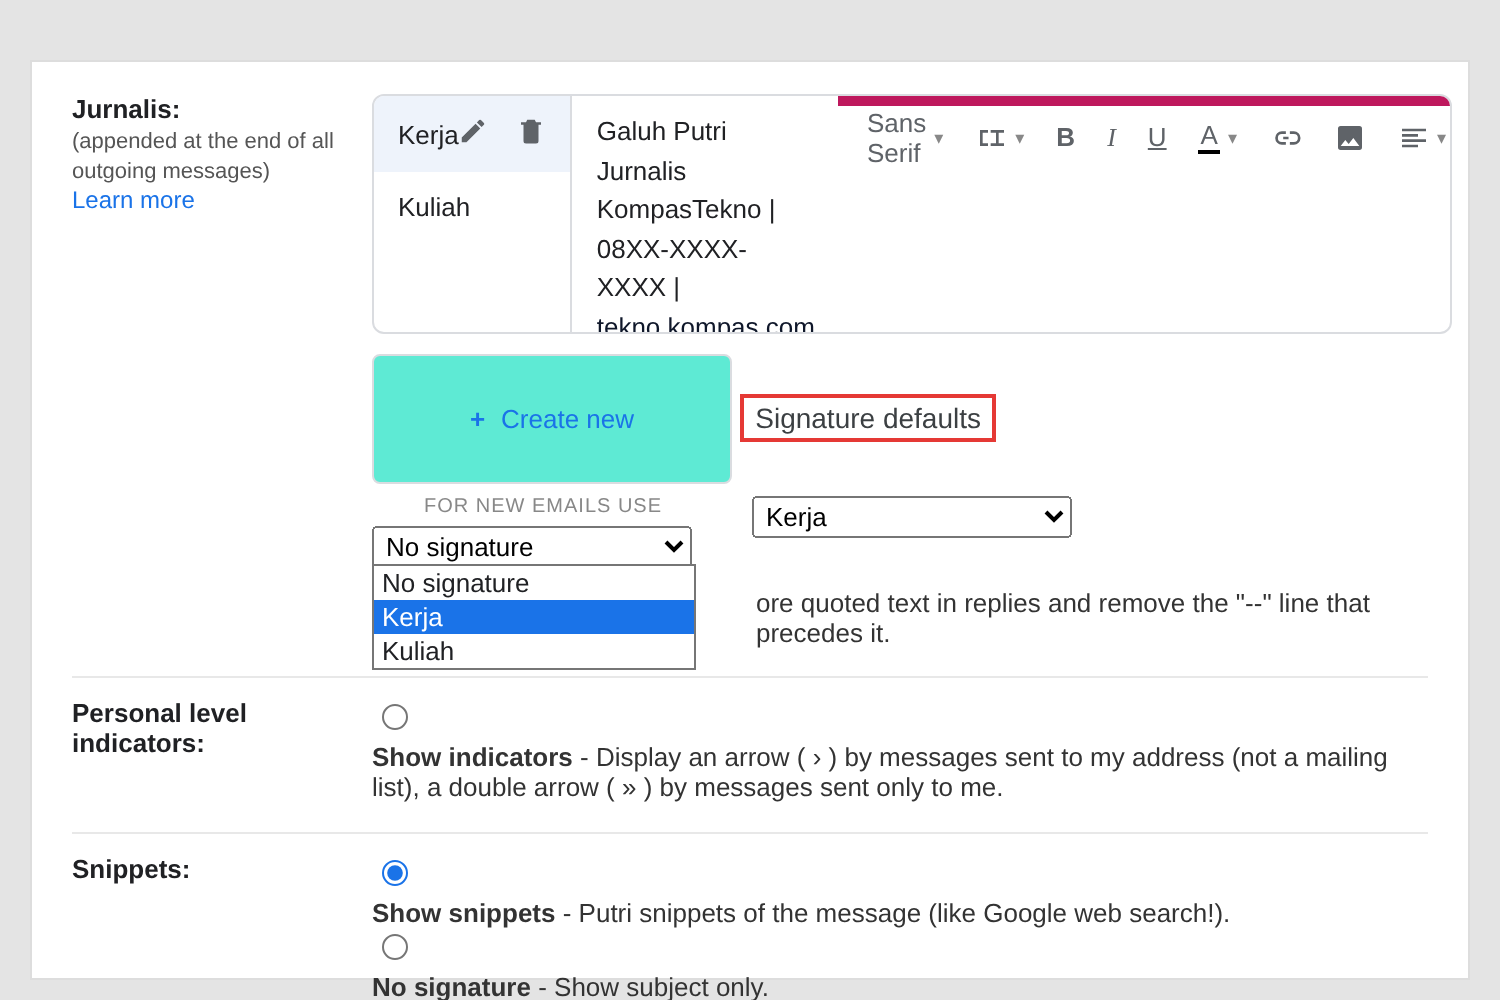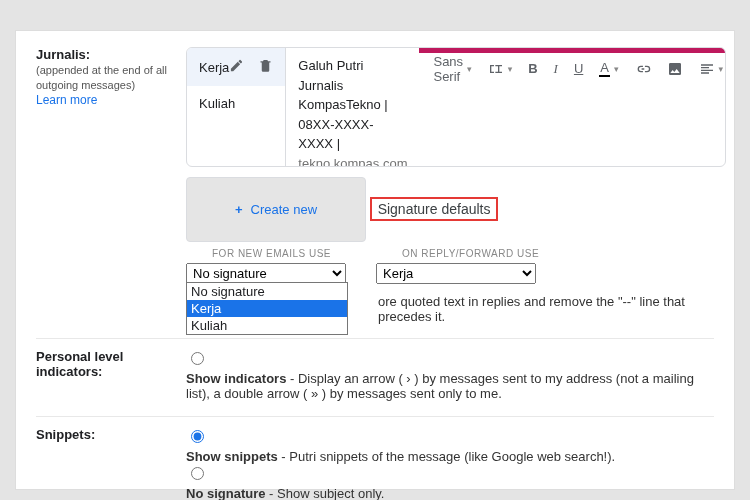--- a/index.html
+++ b/index.html
@@ -65,21 +65,21 @@
     flex: 1;
     display: flex;
     flex-direction: row;
   }
   .sig-text {
     flex: 1;
     padding: 8px 12px;
     font-size: 13px;
     line-height: 1.5;
   }
-  .sig-text a { color: #737373; text-decoration: underline; }
+  .sig-text a { color: #0f172a; text-decoration: underline; }
   .sig-toolbar {
     height: 36px;
     border-top: 5px solid #be185d;
     display: flex;
     align-items: center;
     padding: 0 10px;
     gap: 8px;
     color: #3c4043;
   }
   .tool { display:flex; align-items:center; gap:2px; padding:2px 4px; cursor:pointer; color:#5f6368; }
@@ -88,21 +88,21 @@
 
   .create-new {
     margin-top: 10px;
     width: 180px;
     padding: 24px 0;
     border: 1px solid #dadce0;
     border-radius: 4px;
     text-align: center;
     color: #1a73e8;
     font-size: 13px;
-    background: #e5e5e5;
+    background: #5eead4;
     cursor: pointer;
   }
   .create-new .plus { margin-right: 8px; font-weight: bold; }
 
   .defaults-title {
     display: inline-block;
     border: 2px solid #e53935;
     padding: 2px 6px;
     font-size: 14px;
     color: #3c4043;
@@ -243,21 +243,20 @@
           <select class="native">
             <option>No signature</option>
           </select>
           <div class="dropdown-open" style="top:34px; left:0;">
             <div class="opt">No signature</div>
             <div class="opt hl">Kerja</div>
             <div class="opt">Kuliah</div>
           </div>
         </div>
         <div class="defaults-col">
-          <div class="tiny-label">ON REPLY/FORWARD USE</div>
           <select class="native">
             <option>Kerja</option>
           </select>
         </div>
       </div>
 
       <div class="checkbox-line" style="margin-top:10px; margin-left:192px;">
         <span class="desc">ore quoted text in replies and remove the "--" line that precedes it.</span>
       </div>
 

